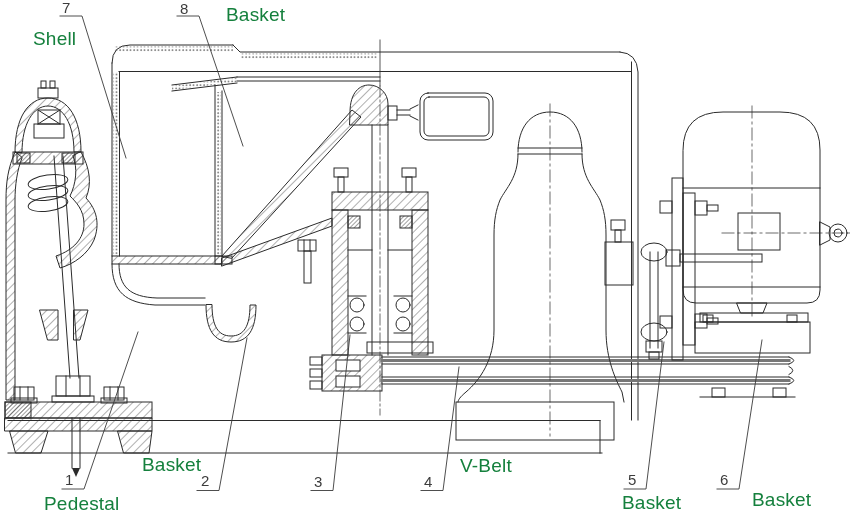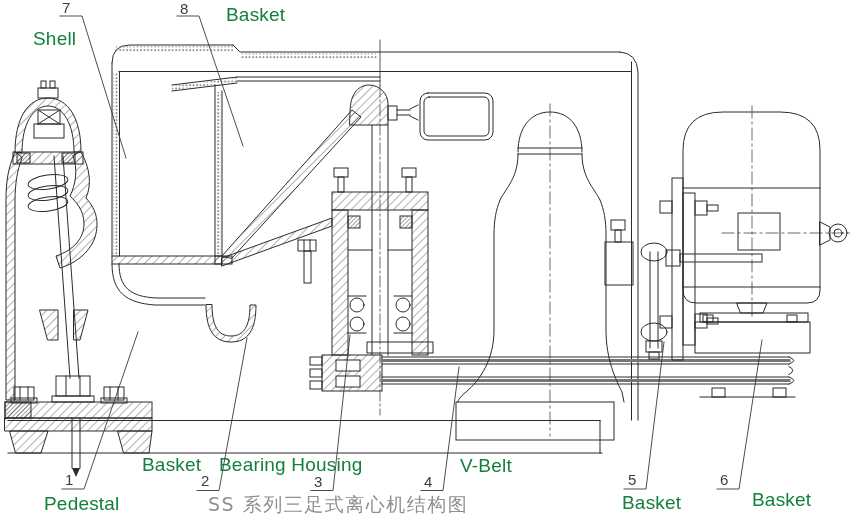--- a/index.html
+++ b/index.html
@@ -247,27 +247,25 @@
 <div class="lbl num" style="left:180px;top:1px">8</div>
 <div class="lbl" style="left:33px;top:29px">Shell</div>
 <div class="lbl" style="left:226px;top:5px">Basket</div>
 
 <div class="lbl num" style="left:65px;top:472px">1</div>
 <div class="lbl" style="left:44px;top:494px">Pedestal</div>
 
 <div class="lbl" style="left:142px;top:455px">Basket</div>
 <div class="lbl num" style="left:201px;top:473px">2</div>
 
-<div class="lbl" style="left:219px;top:455px">Bearing Housing</div>
 <div class="lbl num" style="left:314px;top:474px">3</div>
 
 <div class="lbl num" style="left:424px;top:474px">4</div>
 <div class="lbl" style="left:460px;top:456px">V-Belt</div>
 
 <div class="lbl num" style="left:628px;top:472px">5</div>
 <div class="lbl" style="left:622px;top:493px">Basket</div>
 
 <div class="lbl num" style="left:720px;top:472px">6</div>
 <div class="lbl" style="left:752px;top:490px">Basket</div>
 
-<div class="caption" style="left:208px;top:492px">SS 系列三足式离心机结构图</div>
 
 </div>
 
 </body></html>

